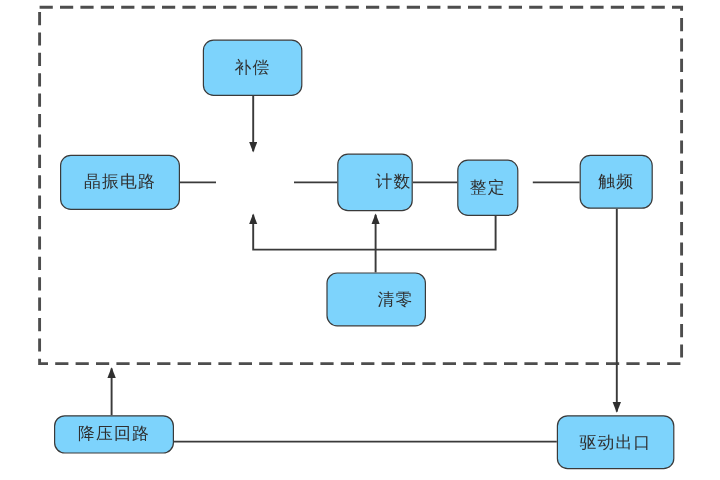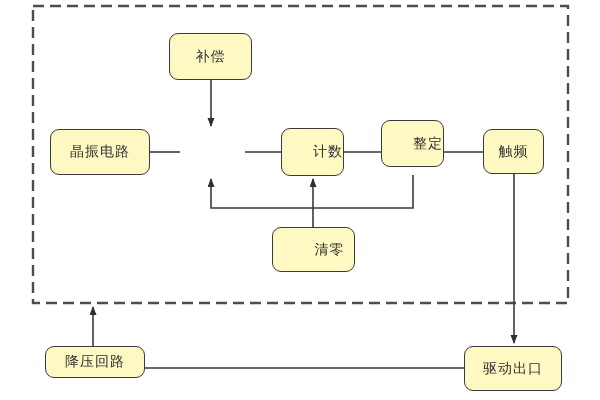--- a/index.html
+++ b/index.html
@@ -18,38 +18,38 @@
   .connectors {
     position: absolute;
     left: 0;
     top: 0;
     width: 600px;
     height: 400px;
   }
   .node {
     position: absolute;
     box-sizing: border-box;
-    background: #fef9c3;
+    background: #7dd3fc;
     border: 1.6px solid #3a3a3a;
     border-radius: 9px;
     display: flex;
     align-items: center;
     justify-content: center;
     font-size: 14px;
     color: #2f2f2f;
     letter-spacing: 1px;
     white-space: nowrap;
     z-index: 2;
   }
   
   .n-compensation     { left:169px; top:33px;  width:83px;  height:47px; }
   .n-crystal          { left:50px;  top:129px; width:100px; height:46px; }
   .n-divider          { left:180px; top:129px; width:65px;  height:47px; }
   .n-counter          { left:281px; top:128px; width:63px;  height:48px;justify-content:flex-end; }
-  .n-setting          { left:381px; top:120px; width:63px;  height:47px;justify-content:flex-end; }
+  .n-setting          { left:381px; top:133px; width:51px;  height:47px; }
   .n-trigger          { left:483px; top:129px; width:61px;  height:45px; }
   .n-clear            { left:272px; top:227px; width:83px;  height:45px;padding-left:32px; }
   .n-stepdown         { left:45px;  top:346px; width:100px; height:32px; }
   .n-driveout         { left:464px; top:346px; width:98px;  height:45px; }
 </style>
 </head>
 <body>
 
 <div class="canvas">
 

